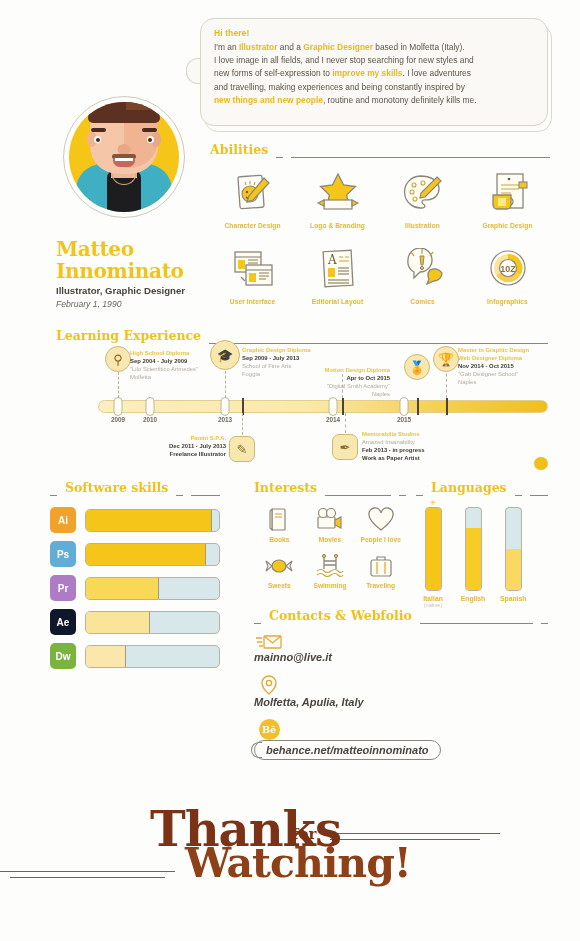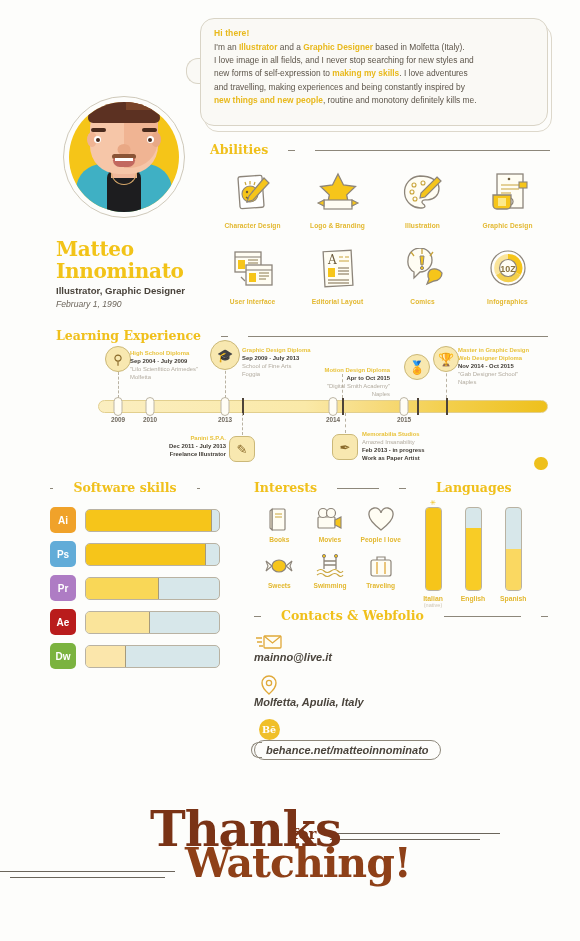--- a/index.html
+++ b/index.html
@@ -122,21 +122,21 @@
   .role { position: absolute; left: 56px; top: 285px; font-size: 9.6px; font-weight: bold; color: #4a443c; }
   .bday { position: absolute; left: 56px; top: 299px; font-size: 8.6px; font-style: italic; color: #6c655b; }
 
   
   .sect-title {
     font-family: "DejaVu Serif", serif; font-weight: bold;
     color: #f0c01c; font-size: 12.5px; white-space: nowrap;
   }
   .rule { flex: 1; height: 0; border-top: 1.3px solid #8d877a; position: relative; top: 1px; }
   .dash { width: 7px; height: 0; border-top: 1.3px solid #8d877a; position: relative; top: 1px; }
-  .hdr { display: flex; align-items: center; gap: 20px; }
+  .hdr { display: flex; align-items: flex-end; gap: 8px; }
 
   
   .abilities { position: absolute; left: 210px; top: 142px; width: 340px; }
   .ab-grid { display: grid; grid-template-columns: repeat(4, 1fr); margin-top: 10px; }
   .ab-grid.row2 { margin-top: 14px; }
   .ab-cell { text-align: center; }
   .ab-ico { height: 52px; display: flex; align-items: center; justify-content: center; }
   .ab-label { font-size: 6.6px; font-weight: bold; color: #e3b830; margin-top: 3px; letter-spacing: .1px; }
 
   
@@ -277,21 +277,21 @@
     </div>
   </div>
 
   <div class="bubble-shadow"></div>
   <div class="bubble-tail"></div>
   <div class="bubble">
     <div class="hi">Hi there!</div>
     <p>
       <span>I'm an </span><span class="hl">Illustrator</span><span> and a </span><span class="hl">Graphic Designer</span><span> based in Molfetta (Italy).</span><br>
       <span>I love image in all fields, and I never stop searching for new styles and</span><br>
-      <span>new forms of self-expression to </span><span class="hl">making my skills</span><span>. I love adventures</span><br>
+      <span>new forms of self-expression to </span><span class="hl">improve my skills</span><span>. I love adventures</span><br>
       <span>and travelling, making experiences and being constantly inspired by</span><br>
       <span class="hl">new things and new people</span><span>, routine and monotony definitely kills me.</span>
     </p>
   </div>
 
   <div class="name">
     <div>Matteo</div>
     <div>Innominato</div>
   </div>
   <div class="role">Illustrator, Graphic Designer</div>
@@ -527,21 +527,21 @@
             <div class="sw-fill" style="width: 90%; background: rgb(246, 197, 26);"></div>
           </div>
         </div>
         <div class="sw-row">
           <div class="sw-chip" style="background: rgb(174, 124, 196);">Pr</div>
           <div class="sw-track">
             <div class="sw-fill" style="width: 55%; background: rgb(249, 215, 87);"></div>
           </div>
         </div>
         <div class="sw-row">
-          <div class="sw-chip" style="background: #b91c1c;">Ae</div>
+          <div class="sw-chip" style="background: #0f172a;">Ae</div>
           <div class="sw-track">
             <div class="sw-fill" style="width: 48%; background: rgb(250, 228, 154);"></div>
           </div>
         </div>
         <div class="sw-row">
           <div class="sw-chip" style="background: rgb(123, 179, 63);">Dw</div>
           <div class="sw-track">
             <div class="sw-fill" style="width: 30%; background: rgb(251, 230, 171);"></div>
           </div>
         </div>

